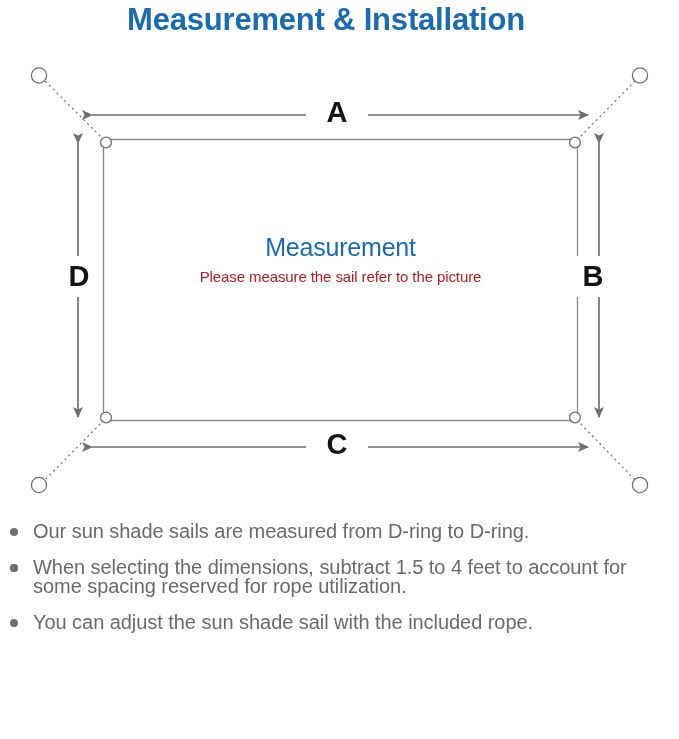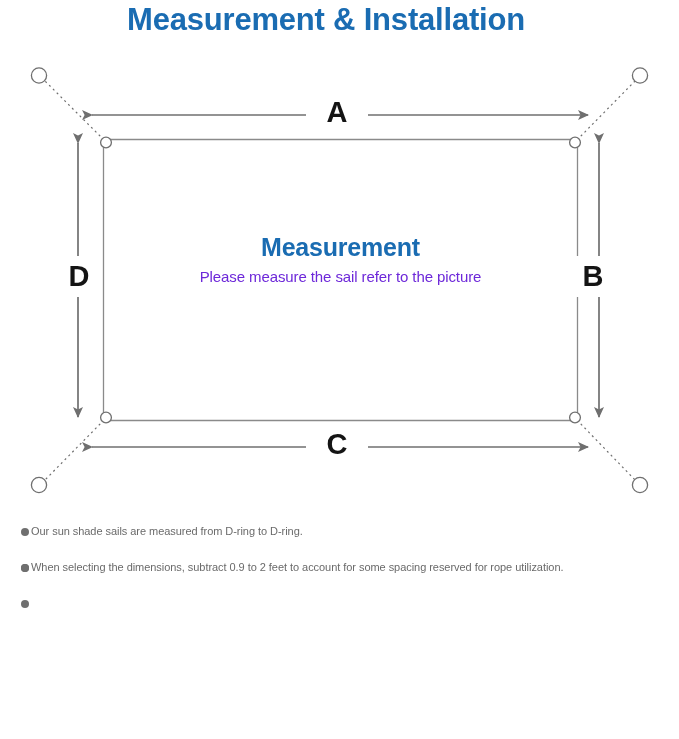--- a/index.html
+++ b/index.html
@@ -63,51 +63,50 @@
 
   .center-block {
     position: absolute;
     left: 113px;
     top: 185px;
     width: 455px;
     text-align: center;
   }
   .center-title {
     font-size: 25px;
-    font-weight: bold;
+    font-weight: normal;
     color: #1a6cb2;
     line-height: 1.15;
     letter-spacing: -0.2px;
   }
   .center-sub {
     margin-top: 5px;
     font-size: 15px;
     font-weight: normal;
-    color: #6d28d9;
+    color: #b91c1c;
     line-height: 1.3;
     letter-spacing: -0.1px;
   }
 
   
   .notes {
     position: absolute;
     left: 0;
     top: 522px;
     width: 679px;
   }
   .note-item {
     position: relative;
-    padding-left: 20px;
+    padding-left: 33px;
     padding-right: 6px;
     margin-bottom: 17px;
-    font-size: 11px;
+    font-size: 20px;
     line-height: 19px;
     color: #6a6a6a;
     letter-spacing: -0.05px;
-    margin-left: 11px;
   }
   .note-item:last-child { margin-bottom: 0; }
   .note-bullet {
     position: absolute;
     left: 10px;
     top: 6px;
     width: 8px;
     height: 8px;
     border-radius: 50%;
     background: #6f6f6f;
@@ -167,18 +166,19 @@
 <div class="notes">
   <div class="note-item">
     <span class="note-bullet"></span>
     <span>Our sun shade sails are measured from D-ring to D-ring.</span>
   </div>
   <div class="note-item">
     <span class="note-bullet"></span>
   </div>
   <div class="note-item">
     <span class="note-bullet"></span>
-    <span>When selecting the dimensions, subtract 0.9 to 2 feet to account for some spacing reserved for rope utilization.</span>
+    <span>When selecting the dimensions, subtract 1.5 to 4 feet to account for some spacing reserved for rope utilization.</span>
   </div>
   <div class="note-item">
     <span class="note-bullet"></span>
+    <span>You can adjust the sun shade sail with the included rope.</span>
   </div>
 </div>
 
 </body></html>

